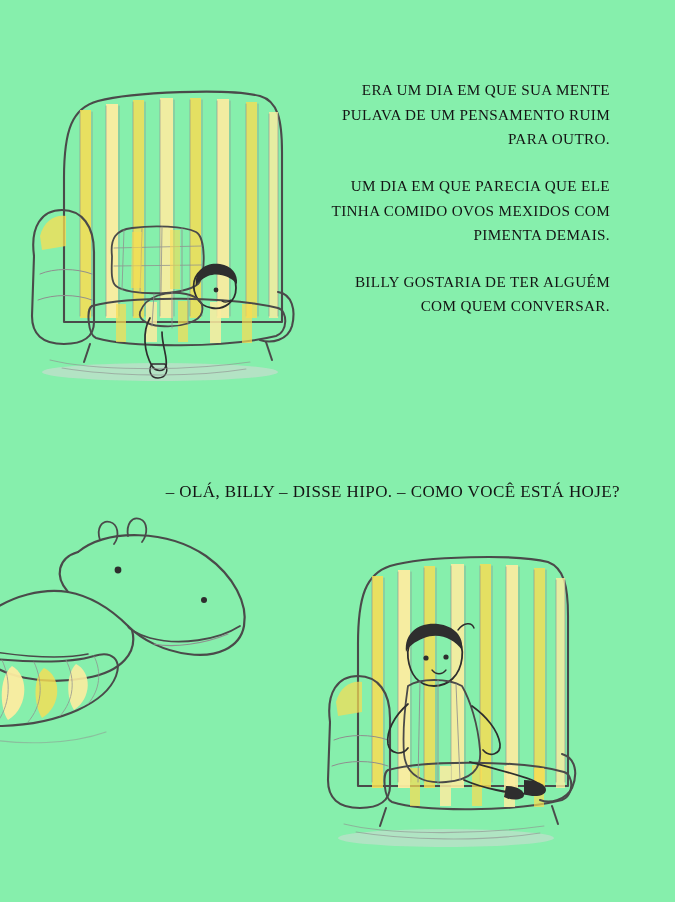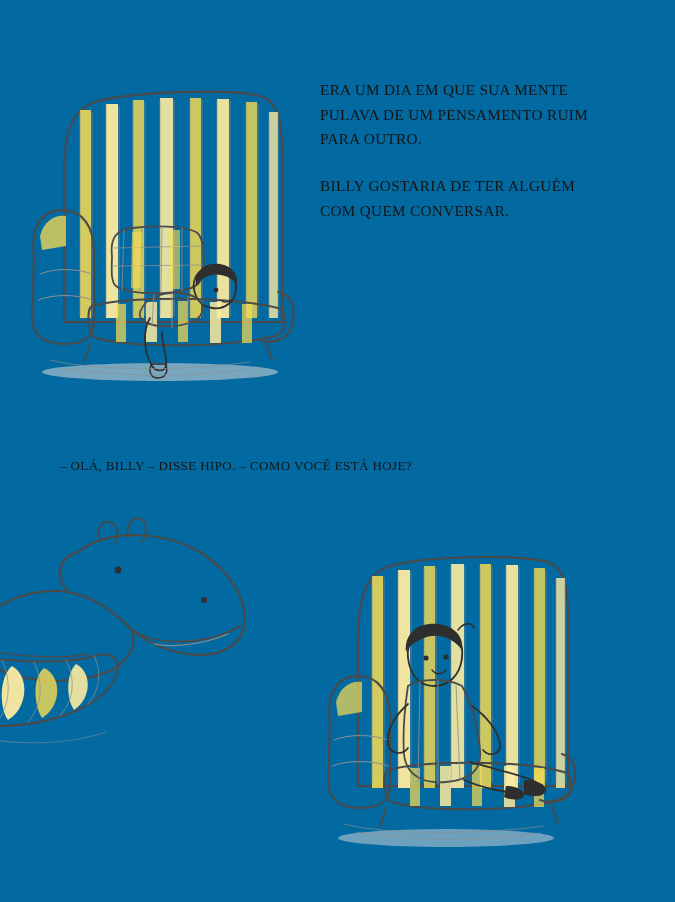--- a/index.html
+++ b/index.html
@@ -13,21 +13,22 @@
     position: relative;
     overflow: hidden;
     font-family: "Liberation Serif", serif;
     color: #111111;
   }
 
   
   .page {
     position: absolute;
     inset: 0;
-    background: #0369a1;
+    background: #86efac;
+    text-align: right;
   }
 
   
   .panel-top {
     position: absolute;
     left: 0;
     top: 0;
     width: 675px;
     height: 430px;
   }
@@ -57,24 +58,24 @@
     color: #141414;
     font-variant: normal;
     text-transform: uppercase;
   }
   .text-col p:last-child { margin-bottom: 12px; }
 
   
   .dialogue {
     position: absolute;
     left: 60px;
-    top: 458px;
+    top: 482px;
     width: 560px;
     font-family: "Liberation Serif", serif;
-    font-size: 13px;
+    font-size: 17px;
     letter-spacing: 0.4px;
     color: #141414;
     text-transform: uppercase;
   }
 
   
   .panel-bottom {
     position: absolute;
     left: 0;
     top: 490px;
@@ -208,20 +209,21 @@
 
         <g class="sk-soft" stroke-width="1.1" opacity="0.6">
           <path d="M30 300 C70 310, 160 312, 230 302"></path>
           <path d="M42 308 C90 316, 170 318, 226 309"></path>
         </g>
       </svg>
     </div>
 
     <div class="text-col">
       <p>ERA UM DIA EM QUE SUA MENTE PULAVA DE UM PENSAMENTO RUIM PARA OUTRO.</p>
+      <p>UM DIA EM QUE PARECIA QUE ELE TINHA COMIDO OVOS MEXIDOS COM PIMENTA DEMAIS.</p>
       <p>BILLY GOSTARIA DE TER ALGUÉM COM QUEM CONVERSAR.</p>
     </div>
   </div>
 
   <div class="dialogue">– OLÁ, BILLY – DISSE HIPO. – COMO VOCÊ ESTÁ HOJE?</div>
 
   <div class="panel-bottom">
 
     <div class="illus-hippo">
       <svg width="300" height="280" viewBox="0 0 300 280">

